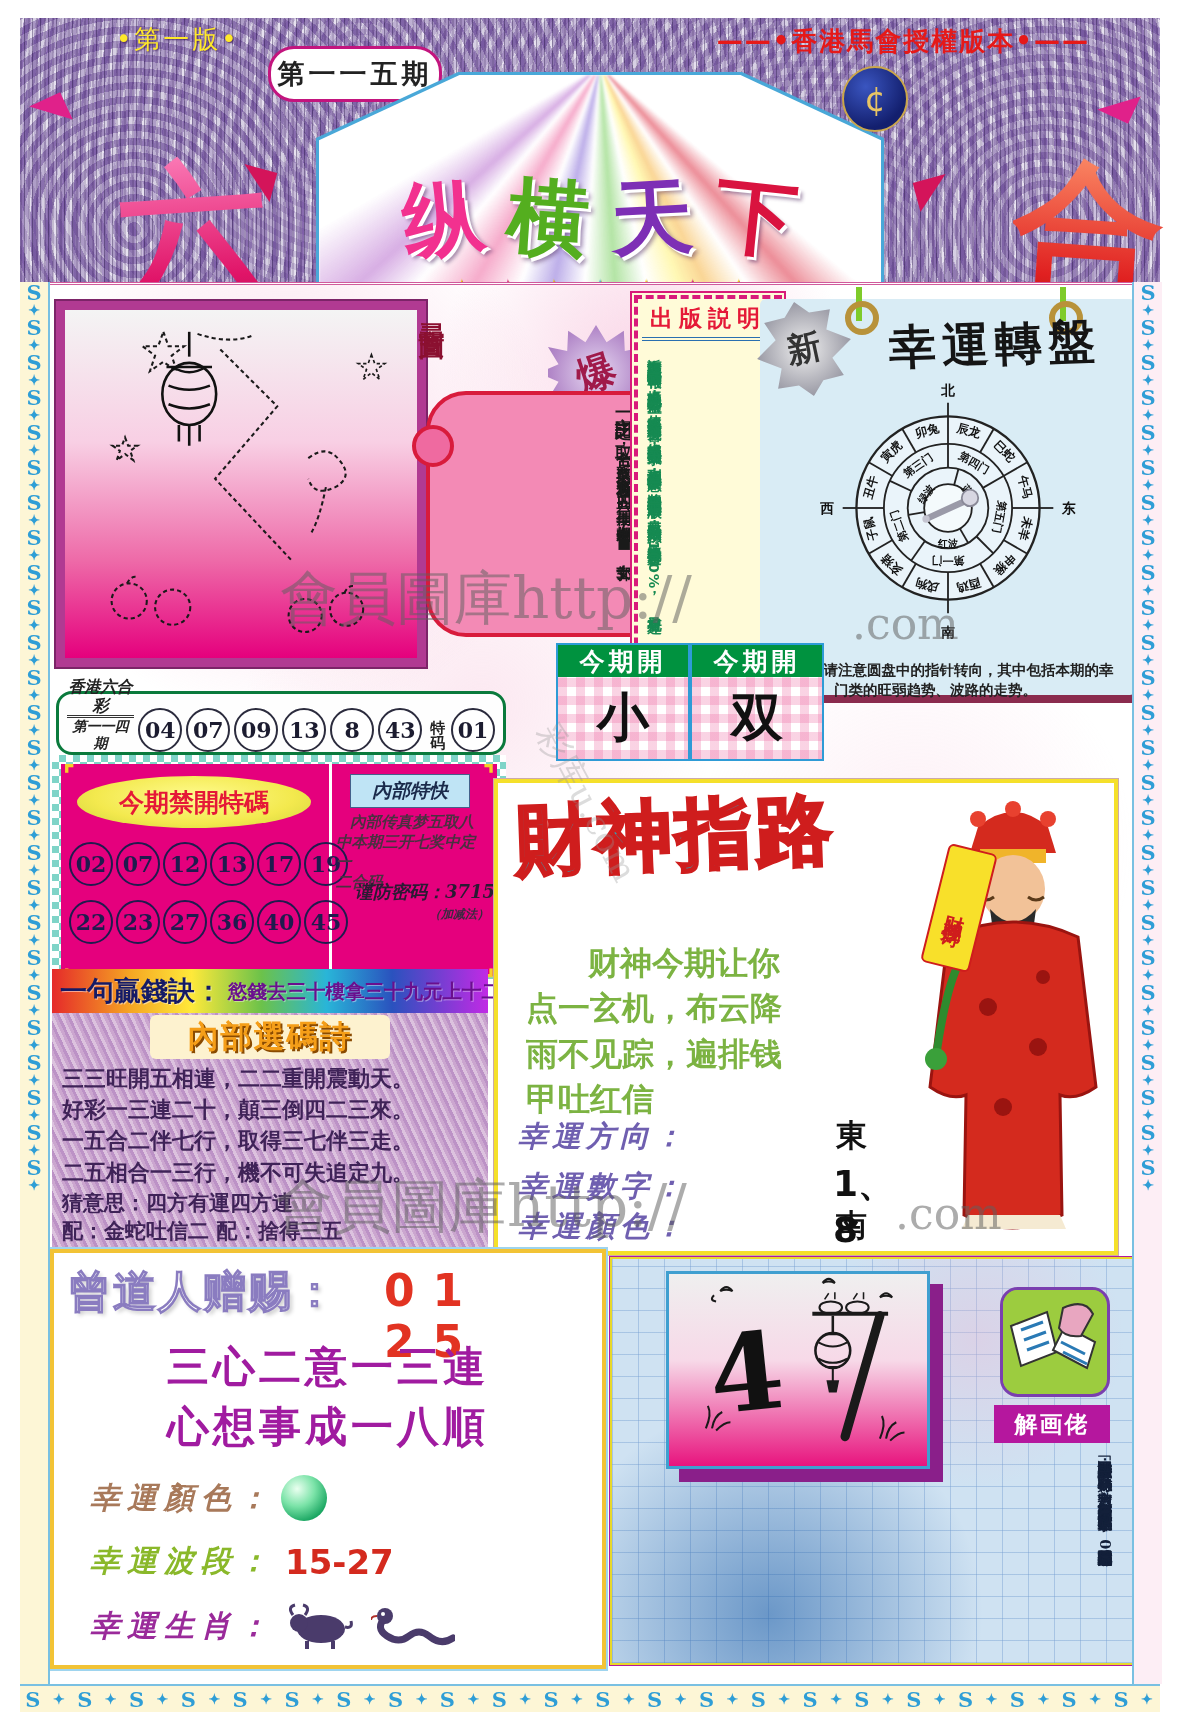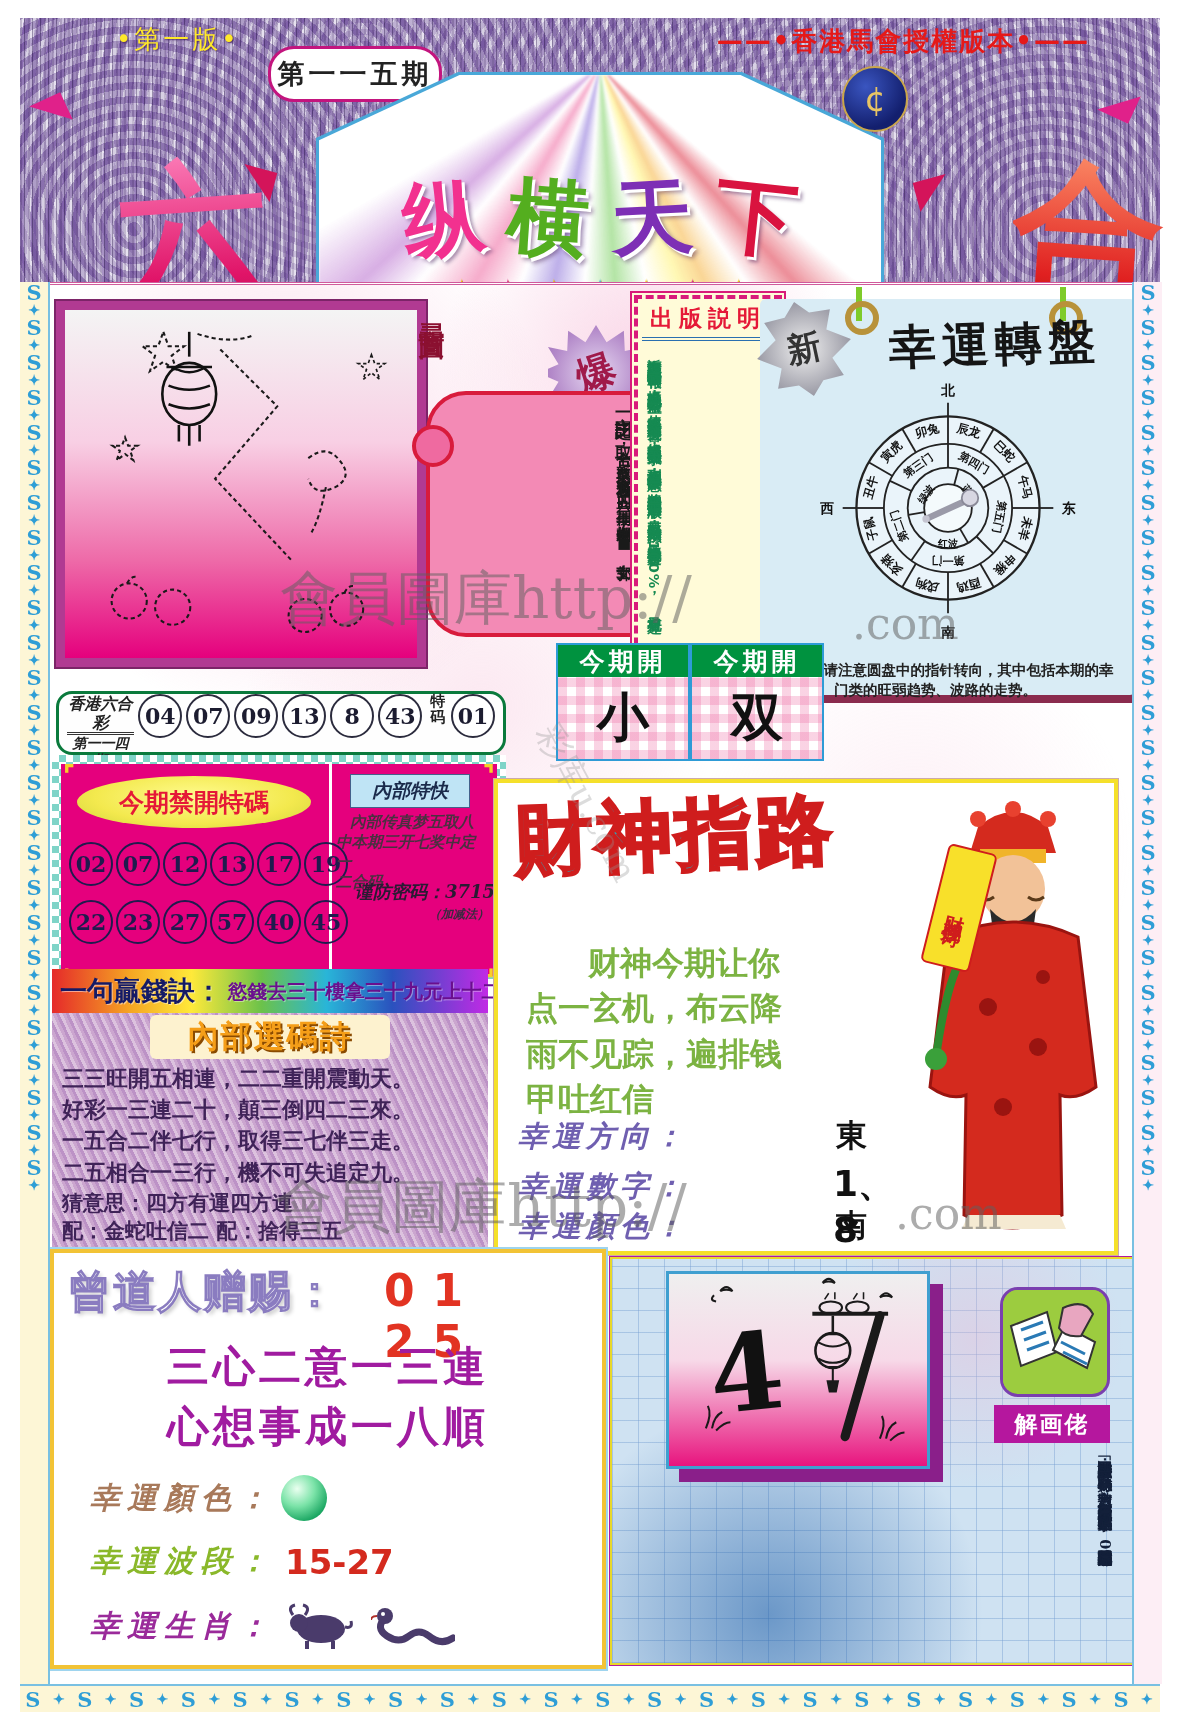--- a/index.html
+++ b/index.html
@@ -122,21 +122,21 @@
   .dbox{width:130px;border:2px solid #2e9bd6;}
   .dbox .dh{height:32px;background:#00923f;color:#fff;font-size:25px;font-weight:900;
         display:flex;align-items:center;justify-content:center;letter-spacing:4px;}
   .dbox .dv{height:82px;display:flex;align-items:center;justify-content:center;font-size:52px;font-weight:900;color:#111;
         background:#fff;background-image:
          repeating-linear-gradient(0deg,rgba(238,110,165,.30) 0 9px,transparent 9px 18px),
          repeating-linear-gradient(90deg,rgba(238,110,165,.30) 0 9px,transparent 9px 18px);}
 
   
   .result{position:absolute;left:8px;top:406px;width:428px;height:58px;border:3px solid #0a7a3c;border-radius:16px;
-        background:#fefefe;display:flex;align-items:flex-start;padding:0 8px;gap:4px;}
+        background:#fefefe;display:flex;align-items:flex-end;padding:0 8px;gap:4px;}
   .result .nm{font-family:"DejaVu Serif",serif;font-weight:bold;font-style:italic;color:#222;
         text-align:center;line-height:1.2;}
   .result .nm .a{font-size:16px;border-bottom:3px double #333;display:block;}
   .result .nm .b{font-size:14px;display:block;}
   .numc{width:40px;height:40px;border:2.5px solid #2b2b3d;border-radius:50%;display:flex;align-items:center;
         justify-content:center;font-size:22px;font-weight:bold;color:#1c1c30;background:#fff;flex:none;
         font-family:"DejaVu Serif",serif;}
   .result .sp{width:20px;font-size:15px;font-weight:bold;line-height:1.05;color:#222;margin-left:4px;
         font-family:"DejaVu Serif",serif;}
 
@@ -604,21 +604,21 @@
             <span class="fnum">07</span>
             <span class="fnum">12</span>
             <span class="fnum">13</span>
             <span class="fnum">17</span>
             <span class="fnum">19</span>
           </div>
           <div class="row" style="top:136px;">
             <span class="fnum">22</span>
             <span class="fnum">23</span>
             <span class="fnum">27</span>
-            <span class="fnum">57</span>
+            <span class="fnum">36</span>
             <span class="fnum">40</span>
             <span class="fnum">45</span>
           </div>
           <span class="gold" style="left:2px;top:-4px;">⌜</span>
           <span class="gold" style="left:2px;bottom:-4px;">⌞</span>
         </div>
         <div class="div"></div>
         <div class="rgt">
           <div class="exlabel">內部特快</div>
           <div class="exbody">

